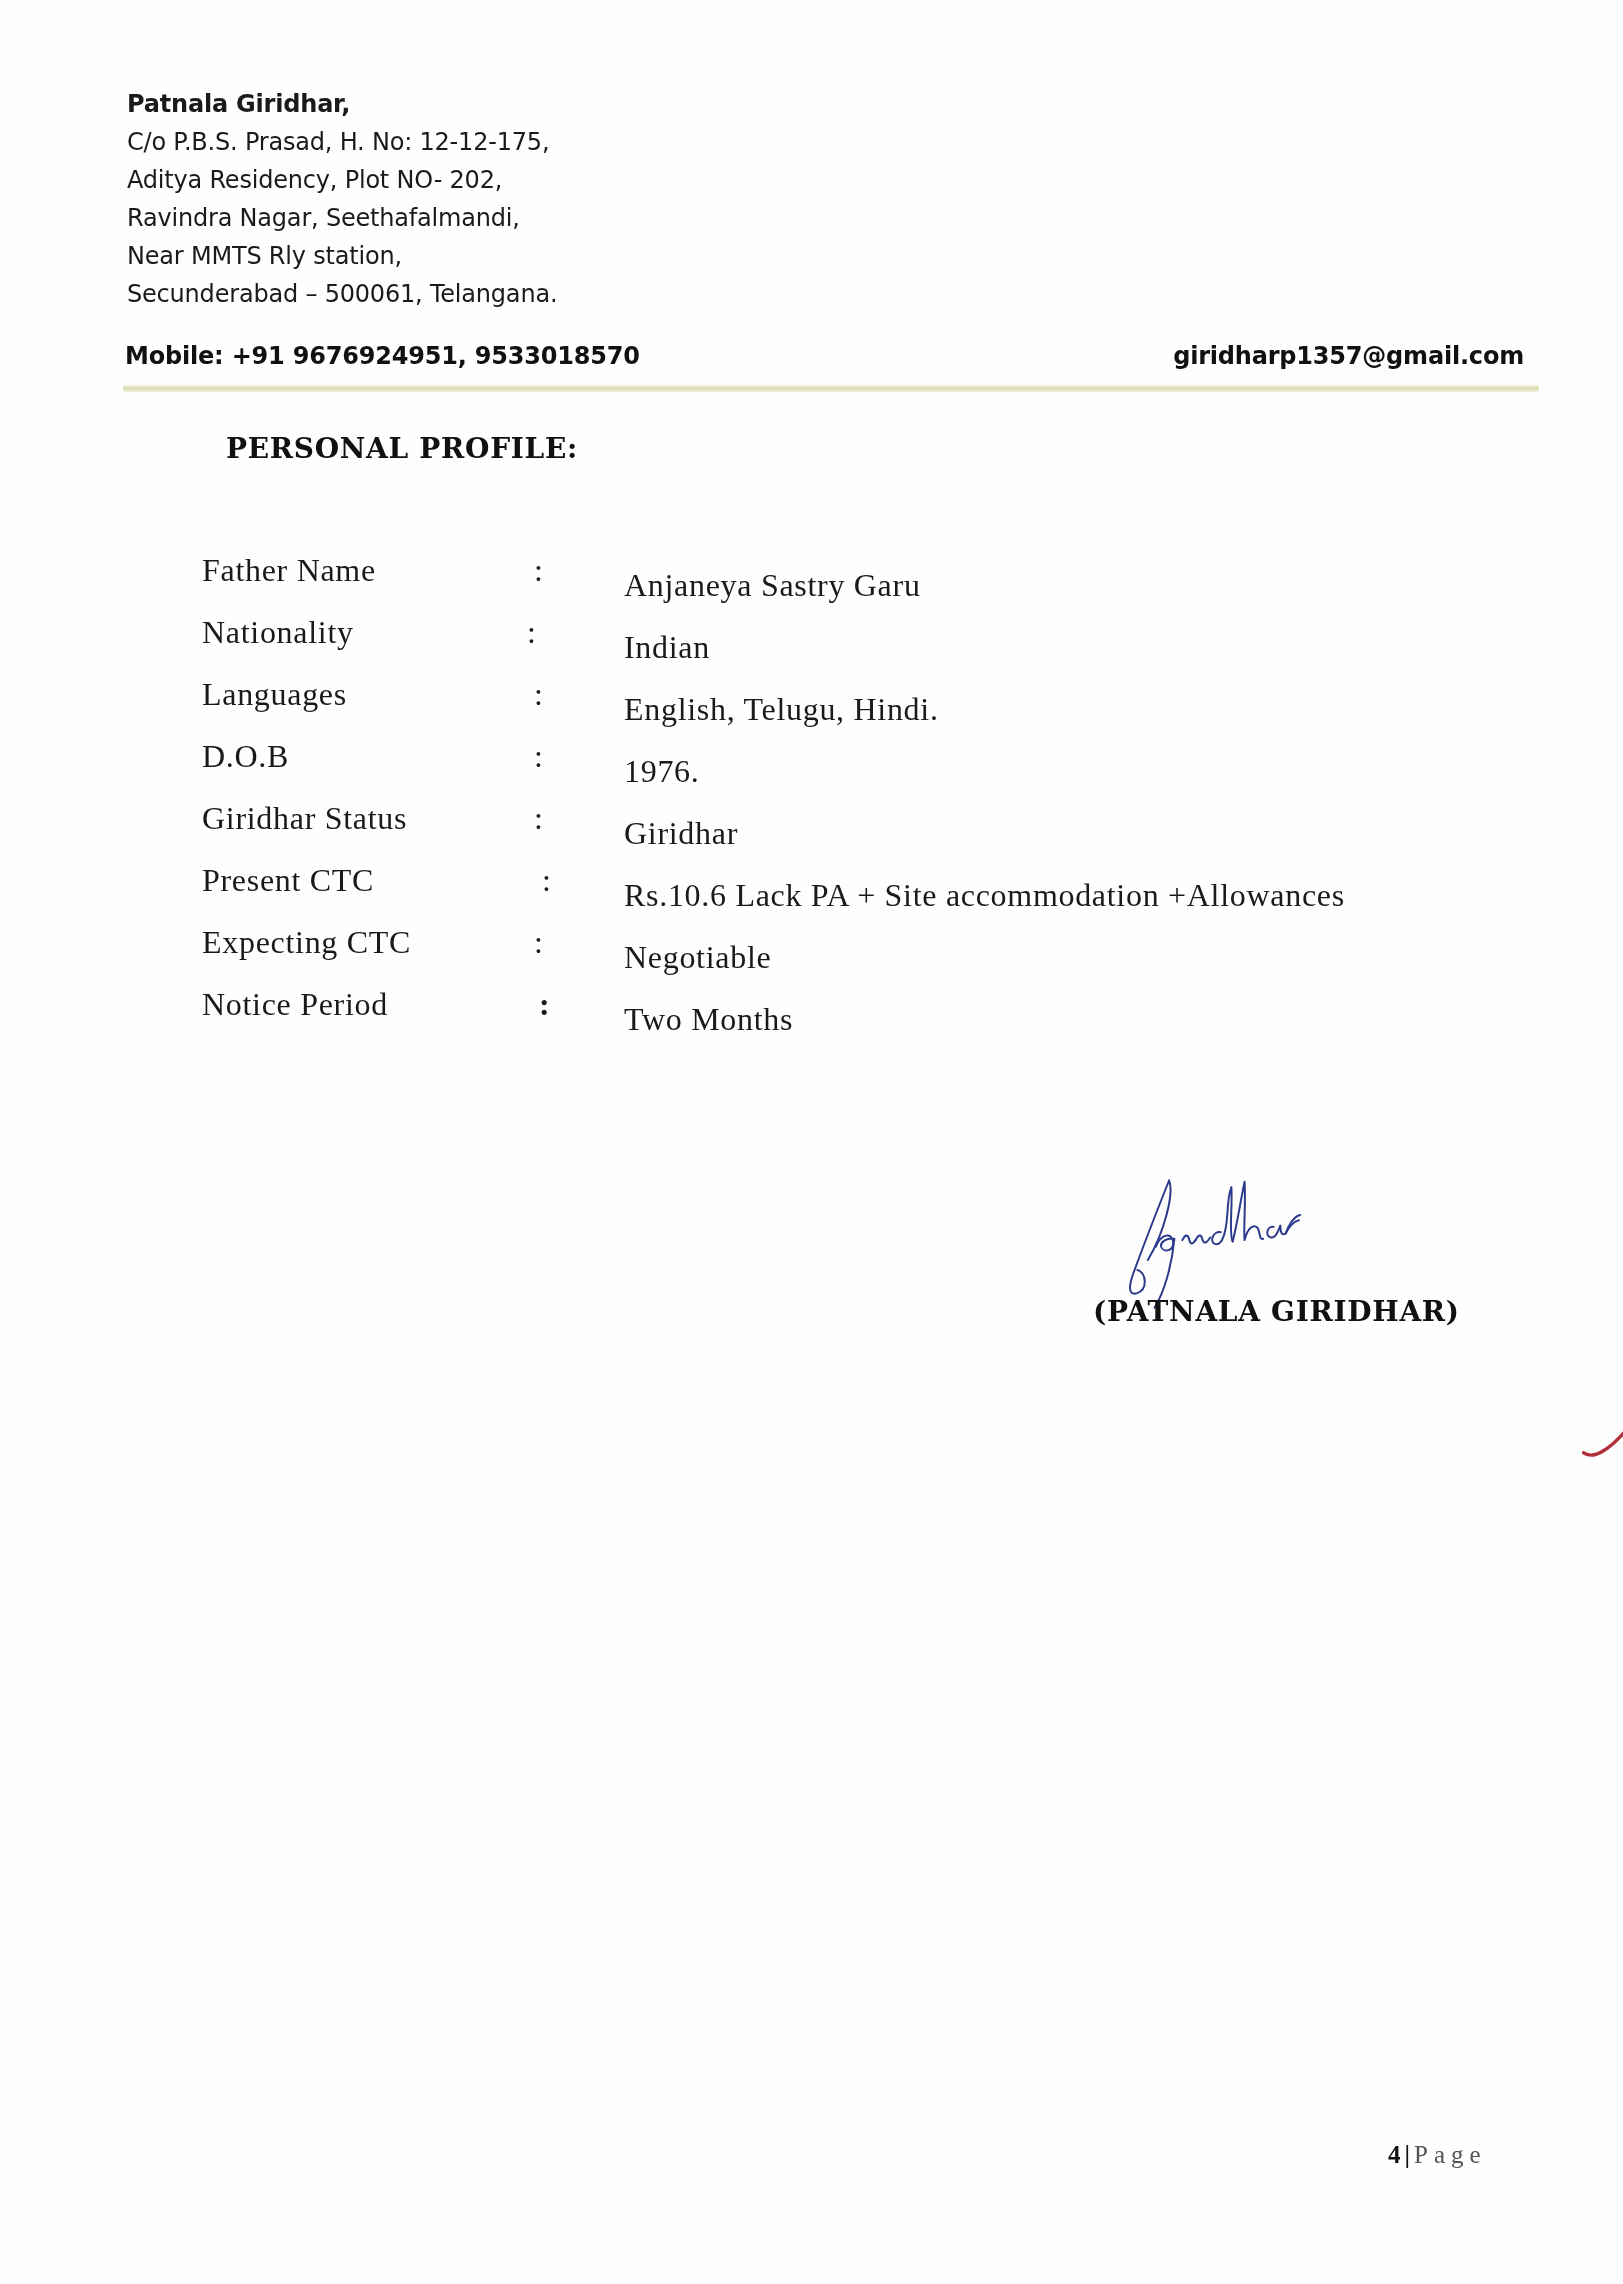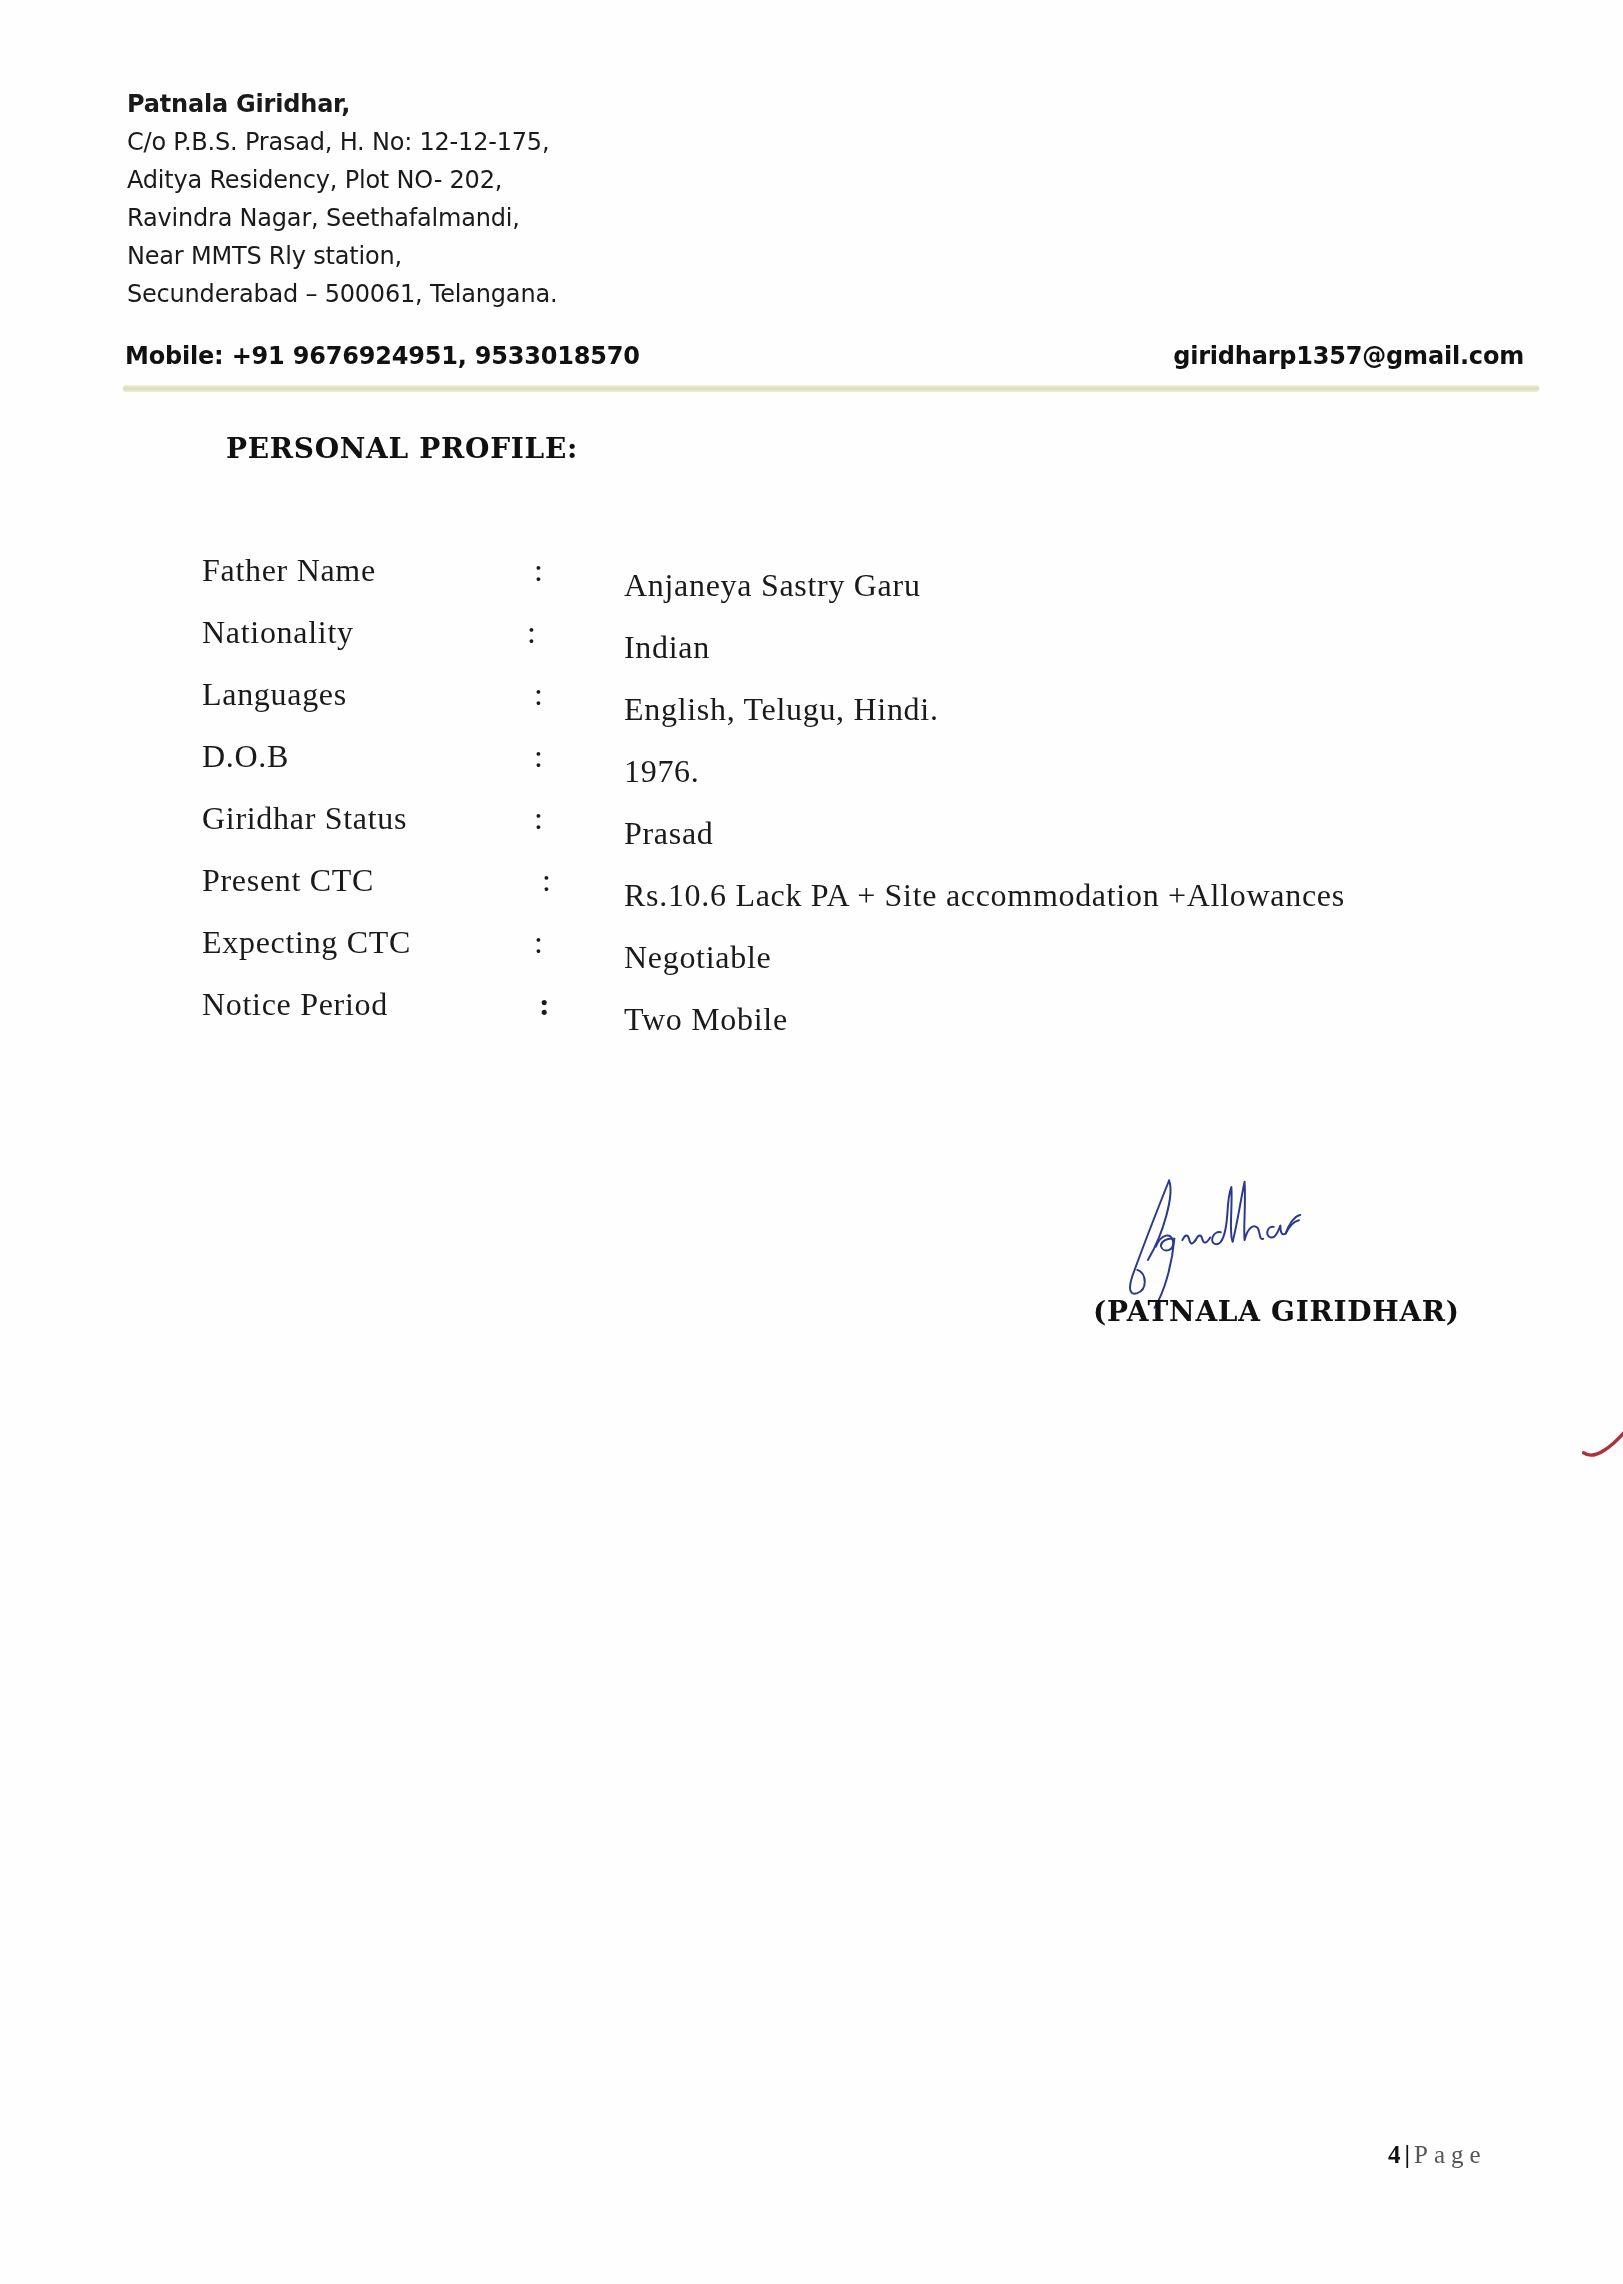--- a/index.html
+++ b/index.html
@@ -202,36 +202,36 @@
       <span class="value">English, Telugu, Hindi.</span>
     </div>
     <div class="row">
       <span class="label">D.O.B</span>
       <span class="colon">:</span>
       <span class="value">1976.</span>
     </div>
     <div class="row">
       <span class="label">Giridhar Status</span>
       <span class="colon">:</span>
-      <span class="value">Prasad</span>
+      <span class="value">Giridhar</span>
     </div>
     <div class="row">
       <span class="label">Present CTC</span>
       <span class="colon" style="left:340px">:</span>
       <span class="value">Rs.10.6 Lack PA + Site accommodation +Allowances</span>
     </div>
     <div class="row">
       <span class="label">Expecting CTC</span>
       <span class="colon">:</span>
       <span class="value">Negotiable</span>
     </div>
     <div class="row bold-colon">
       <span class="label">Notice Period</span>
       <span class="colon" style="left:337px">:</span>
-      <span class="value">Two Mobile</span>
+      <span class="value">Two Months</span>
     </div>
   </div>
 
   <svg class="signature" viewBox="0 0 380 240" fill="none" stroke="#2b3a8c" stroke-width="3" stroke-linecap="round" stroke-linejoin="round">
 
     <path d="M92 40 C 80 70, 60 120, 40 175 C 32 195, 28 215, 44 210 C 60 204, 58 180, 44 175"></path>
     <path d="M92 40 C 100 60, 84 120, 60 160"></path>
 
     <path d="M72 140 C 80 120, 96 118, 98 132 C 100 146, 84 150, 80 140 C 78 132, 90 126, 100 128 C 96 170, 84 210, 70 232"></path>
 

